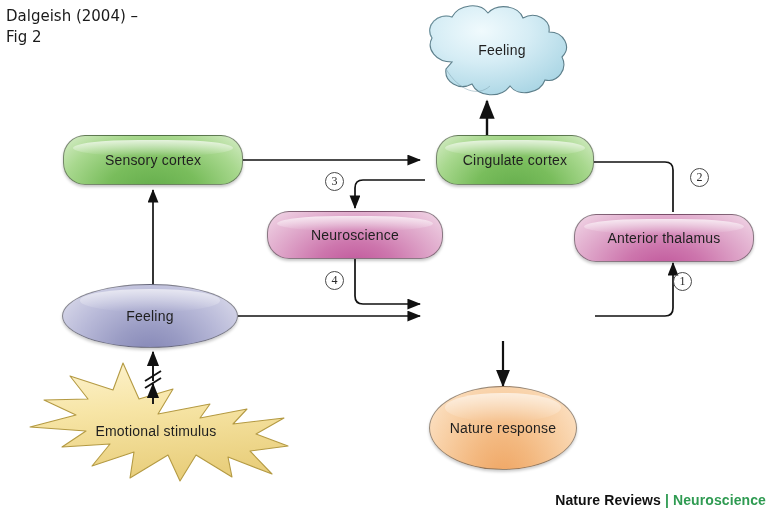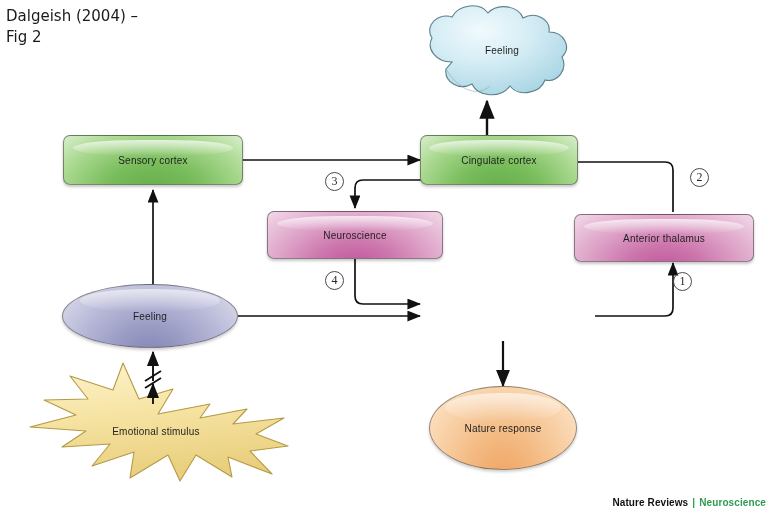--- a/index.html
+++ b/index.html
@@ -51,30 +51,30 @@
   }
 
   
   .node {
     position: absolute;
     display: flex;
     align-items: center;
     justify-content: center;
     text-align: center;
     color: #1f1f1f;
-    font-size: 10px;
+    font-size: 14px;
     font-family: "Liberation Sans", sans-serif;
     letter-spacing: .2px;
     box-sizing: border-box;
   }
   .node .lbl { position: relative; z-index: 3; }
 
   
   .rrect {
-    border-radius: 7px;
+    border-radius: 22px;
     border: 1px solid rgba(60,60,60,.55);
     box-shadow: 0 2px 3px rgba(0,0,0,.22);
   }
   .rrect::after{
     content:"";
     position:absolute;
     left:5%; right:5%; top:8%; height:34%;
     border-radius: 50%/60%;
     background: linear-gradient(to bottom, rgba(255,255,255,.72), rgba(255,255,255,0));
     pointer-events:none;
@@ -128,21 +128,21 @@
     justify-content: center;
     background: transparent;
     box-sizing: border-box;
   }
 
   
   #journal-footer {
     position: absolute;
     right: 12px;
     bottom: 10px;
-    font-size: 10px;
+    font-size: 14px;
     font-weight: bold;
     font-family: "Liberation Sans", sans-serif;
     letter-spacing: .1px;
     white-space: nowrap;
   }
   #journal-footer .jf-black { color: #111111; }
   #journal-footer .jf-green { color: #2f9b52; }
 </style>
 </head>
 <body>
@@ -232,21 +232,21 @@
     </svg>
 
     <div class="node" id="n-feeling" style="left:432px; top:16px; width:140px; height:68px;">
       <span class="lbl">Feeling</span>
     </div>
 
     <div class="node rrect green" style="left:63px; top:135px; width:180px; height:50px;">
       <span class="lbl">Sensory cortex</span>
     </div>
 
-    <div class="node rrect green" style="left:420px; top:135px; width:158px; height:50px;">
+    <div class="node rrect green" style="left:436px; top:135px; width:158px; height:50px;">
       <span class="lbl">Cingulate cortex</span>
     </div>
 
     <div class="node rrect pink" style="left:267px; top:211px; width:176px; height:48px;">
       <span class="lbl">Neuroscience</span>
     </div>
 
     <div class="node rrect pink" style="left:574px; top:214px; width:180px; height:48px;">
       <span class="lbl">Anterior thalamus</span>
     </div>

